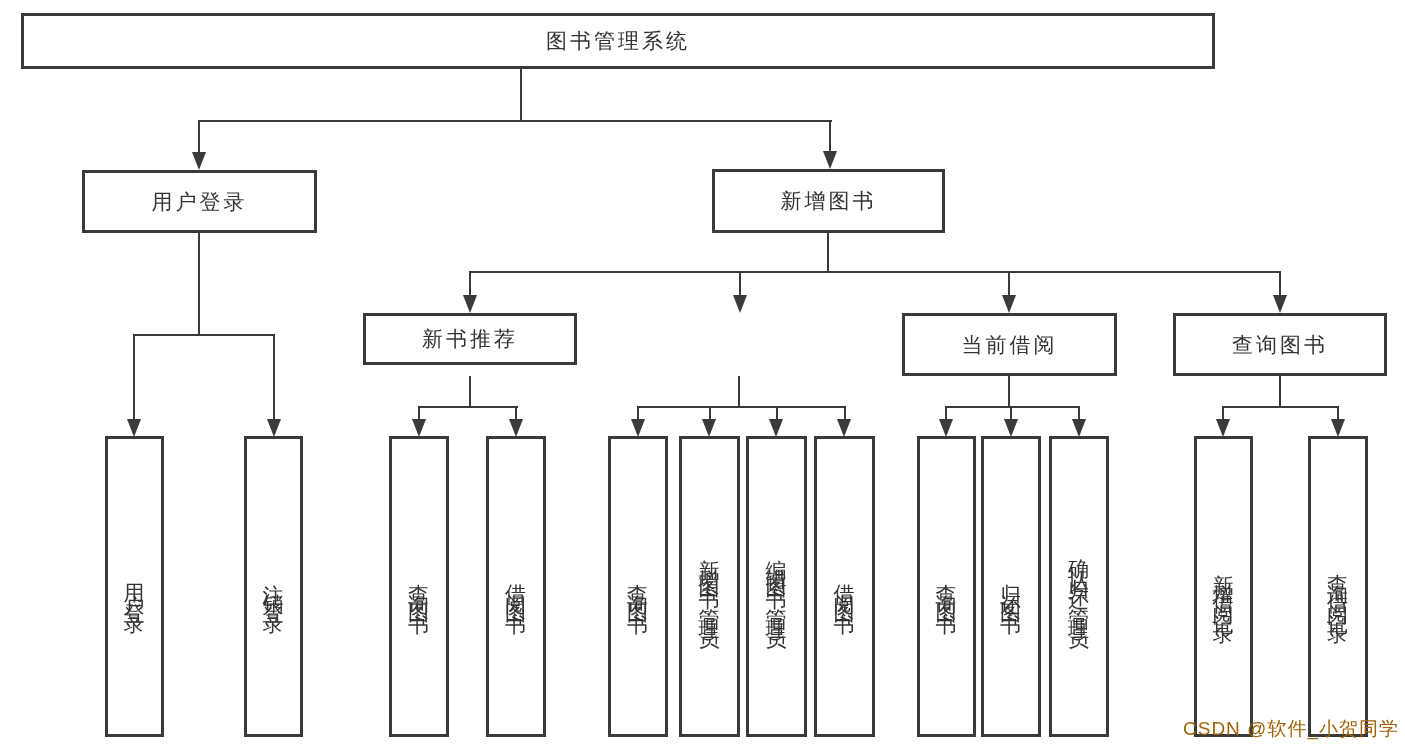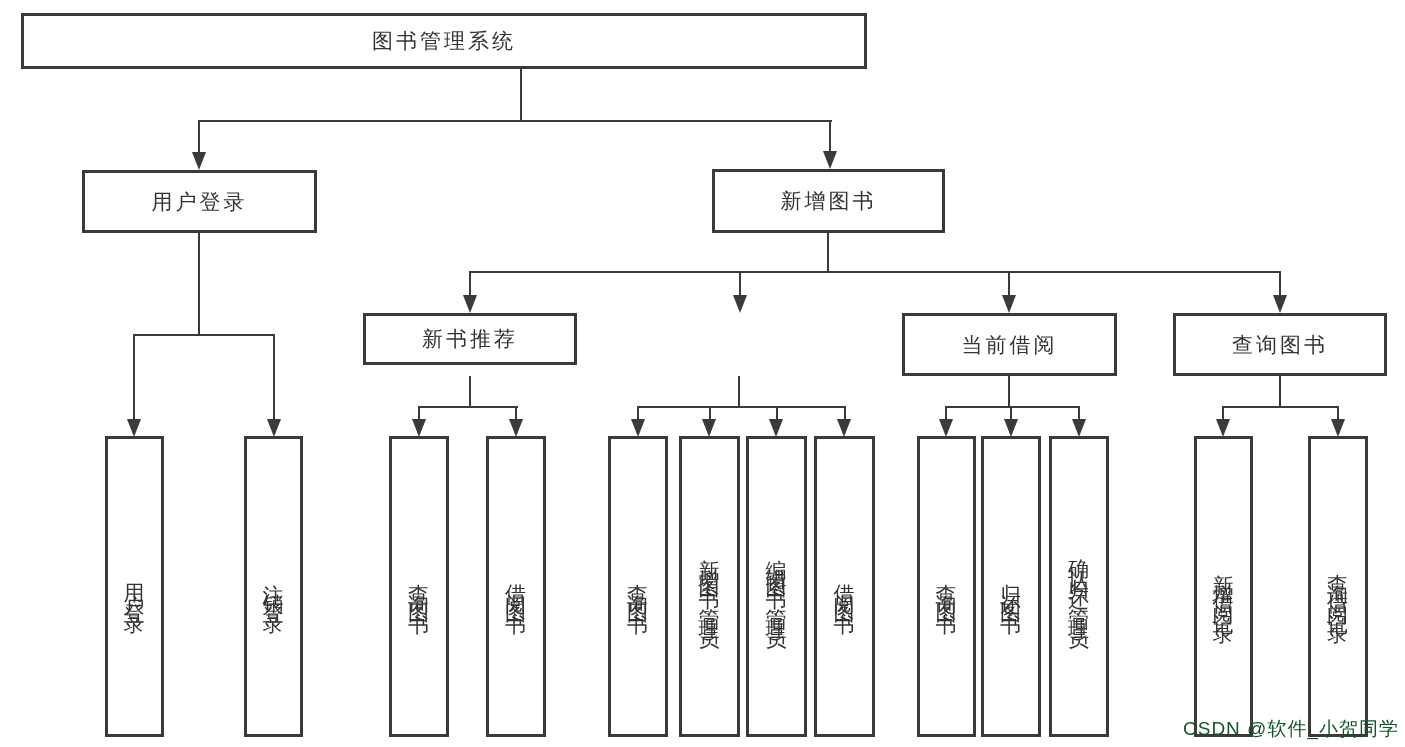--- a/index.html
+++ b/index.html
@@ -45,32 +45,32 @@
   .tri{
     position:absolute;width:0;height:0;
     border-left:7px solid transparent;
     border-right:7px solid transparent;
     border-top:18px solid #3a3a3a;
   }
   .watermark{
     position:absolute;
     top:716px;left:1183px;
     font-size:19px;
-    color:#14532d;
+    color:#a16207;
     letter-spacing:1px;
     z-index:10;
     white-space:nowrap;
   }
 </style>
 </head>
 <body>
 
 <div class="stage">
 
-  <div class="box" style="left:21px;top:13px;width:846px;height:56px;">
+  <div class="box" style="left:21px;top:13px;width:1194px;height:56px;">
     <span>图书管理系统</span>
   </div>
 
   <div class="vline" style="left:520px;top:69px;height:52px;"></div>
   <div class="hline" style="left:198px;top:120px;width:634px;"></div>
   <div class="vline" style="left:198px;top:120px;height:34px;"></div>
   <div class="tri" style="left:192px;top:152px;"></div>
   <div class="vline" style="left:829px;top:120px;height:33px;"></div>
   <div class="tri" style="left:823px;top:151px;"></div>
 

